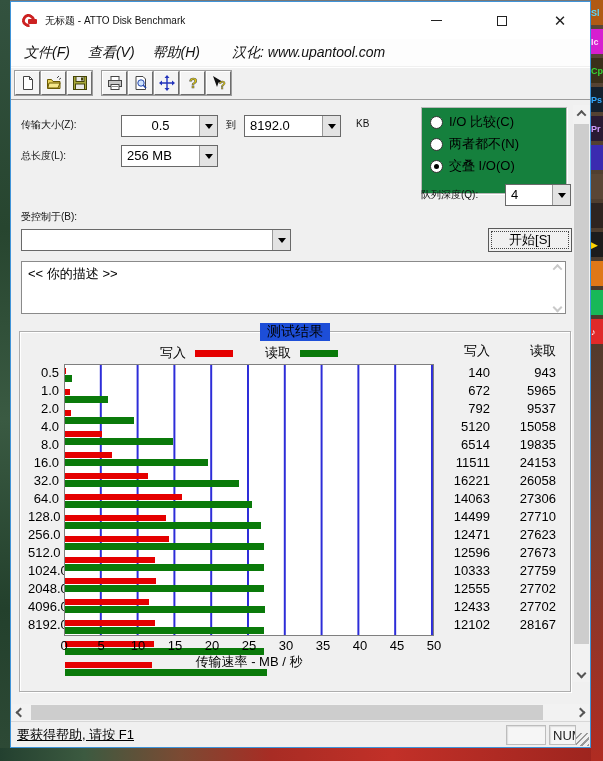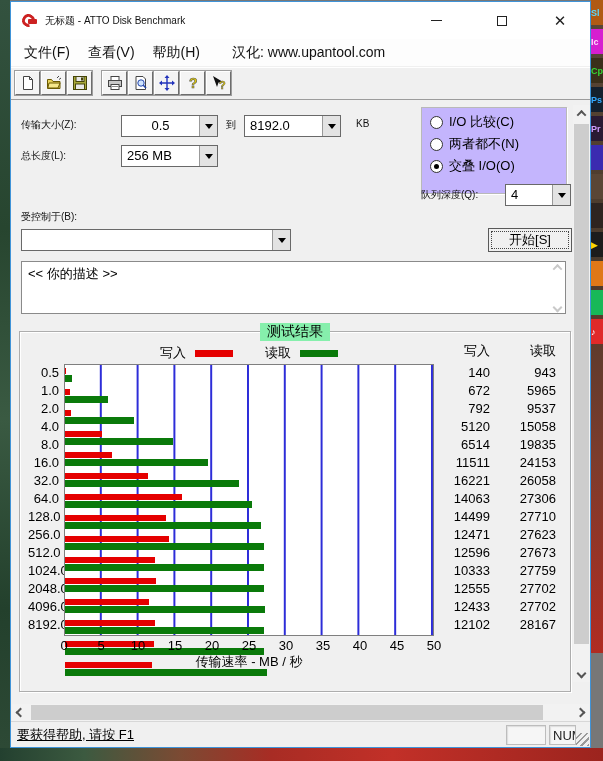--- a/index.html
+++ b/index.html
@@ -5,21 +5,21 @@
   * { margin:0; padding:0; box-sizing:border-box; }
   html,body { width:603px; height:761px; overflow:hidden;
     font-family:"Liberation Sans","DejaVu Sans",sans-serif; }
   body { position:relative; background:#777; }
 
   
   .desk-left { position:absolute; left:0; top:0; width:10px; height:761px;
     background:linear-gradient(180deg,#33523f,#27452f 30%,#3a5a42 55%,#23402c 80%,#2e4a36); }
   .desk-bottom { position:absolute; left:0; top:748px; width:603px; height:13px;
     background:linear-gradient(90deg,#23402f 0%,#3c5a40 14%,#7c4a33 30%,#a82c24 45%,#c23028 65%,#9c241e 100%); }
-  .desk-right { position:absolute; left:591px; top:0; width:12px; height:653px;
+  .desk-right { position:absolute; left:591px; top:0; width:12px; height:761px;
     background:linear-gradient(180deg,#5a4636 0%,#4a3a2c 40%,#7c3c2c 70%,#b02c22 100%); }
   .desk-right .tile { width:12px; height:25px; margin-bottom:4px; display:flex;
     align-items:center; justify-content:flex-start; font-size:9px; font-weight:bold;
     overflow:hidden; }
 
   
   .win { position:absolute; left:10px; top:1px; width:581px; height:747px;
     background:#f0f0f0; border:1px solid #3f93d8; display:flex; flex-direction:column; }
 
   .titlebar { height:37px; background:#fff; display:flex; align-items:center; position:relative; }
@@ -32,21 +32,21 @@
   .title-text { font-size:10px; color:#111; }
   .caption-btns { position:absolute; right:0; top:0; height:37px; width:200px; }
   .cap { position:absolute; top:0; width:44px; height:37px; display:flex;
     align-items:center; justify-content:center; color:#222; }
   .cap-min { right:132px; } .cap-max { right:66px; } .cap-close { right:8px; font-size:15px; }
   .glyph-min { width:11px; height:1px; background:#222; display:block; }
   .glyph-max { width:10px; height:10px; border:1px solid #222; display:block; }
 
   .menubar { height:28px; background:#fdfdfd; display:flex; align-items:center;
     font-size:14px; color:#111; border-bottom:1px solid #f0f0f0; }
-  .menu-item { padding:0 9px; }
+  .menu-item { padding:0 9px;font-style:italic; }
   .menu-item:first-child { margin-left:4px; }
   .menu-extra { margin-left:14px; }
 
   .toolbar { height:33px; background:#f0f0f0; display:flex; align-items:center;
     padding-left:4px; border-bottom:1px solid #9c9c9c; box-shadow:inset 0 1px 0 #fff; }
   .tbtn { width:25px; height:24px; background:#f4f4f4; border:1px solid;
     border-color:#ffffff #6d6d6d #6d6d6d #ffffff; outline:1px solid #9d9d9d;
     display:flex; align-items:center; justify-content:center; margin-right:1px; }
   .tb-gap { width:9px; }
 
@@ -58,42 +58,42 @@
     display:flex; }
   .combo .val { flex:1; font-size:13px; padding:2px 5px 0 5px; overflow:hidden;
     white-space:nowrap; }
   .combo .val.center { text-align:center; }
   .combo .drop { width:18px; background:#e3e3e3; border-left:1px solid #999;
     display:flex; align-items:center; justify-content:center; }
   .tri-down { width:0; height:0; border:4px solid transparent; border-top:5px solid #000;
     margin-top:4px; }
 
   .radio-frame { position:absolute; left:410px; top:7px; width:146px; height:87px;
-    border:1px solid #b9b9b9; box-shadow:1px 1px 0 #fff; background:#c4b5fd; padding:3px 8px 0 8px; }
+    border:1px solid #b9b9b9; box-shadow:1px 1px 0 #fff; background:#15803d; padding:3px 8px 0 8px; }
   .radio-row { display:flex; align-items:center; height:22px; font-size:13px; }
   .rdot { width:13px; height:13px; border:1px solid #333; border-radius:50%;
     background:#fff; margin-right:6px; position:relative; flex:0 0 13px; }
   .rdot.checked::after { content:""; position:absolute; left:3px; top:3px;
     width:5px; height:5px; border-radius:50%; background:#000; }
 
   .start-btn { position:absolute; left:477px; top:128px; width:84px; height:24px;
     background:#f0f0f0; border:1px solid #5a5a5a; outline:1px dotted #444;
     outline-offset:-4px; font-size:13px; display:flex; align-items:center;
     justify-content:center; }
 
   .desc-box { position:absolute; left:10px; top:161px; width:545px; height:53px;
     background:#fff; border:1px solid #8a8a8a; font-size:13px; padding:3px 6px; }
   .desc-scroll { position:absolute; right:2px; top:2px; bottom:2px; width:12px;
     display:flex; flex-direction:column; justify-content:space-between; align-items:center; }
 
   
   .groupbox { position:absolute; left:8px; top:231px; width:552px; height:361px;
     border:1px solid #adadad; box-shadow:1px 1px 0 #fff, inset 1px 1px 0 #fff; }
   .gb-title { position:absolute; top:-9px; left:50%; transform:translateX(-50%);
-    background:#86efac; padding:0 7px; font-size:14px; }
+    background:#1d4ed8; padding:0 7px; font-size:14px; }
   .results-grid { display:grid; grid-template-columns:36px 1fr 64px 66px;
     margin:10px 6px 0 8px; font-size:13px; }
   .legend-cell { display:flex; align-items:center; justify-content:center; height:22px; gap:9px; }
   .legend-cell .sw { width:38px; height:7px; }
   .colhead { text-align:right; padding-right:8px; height:22px; }
   .cat-col div { height:18px; line-height:18px; text-align:right; padding-right:5px;
     font-size:13px; }
   .plot { border:1px solid #7f7f7f; background-color:#fff; height:272px;
     background-image:linear-gradient(to left,#2d2dd8 1.5px,transparent 1.5px);
     background-size:10% 100%; }

